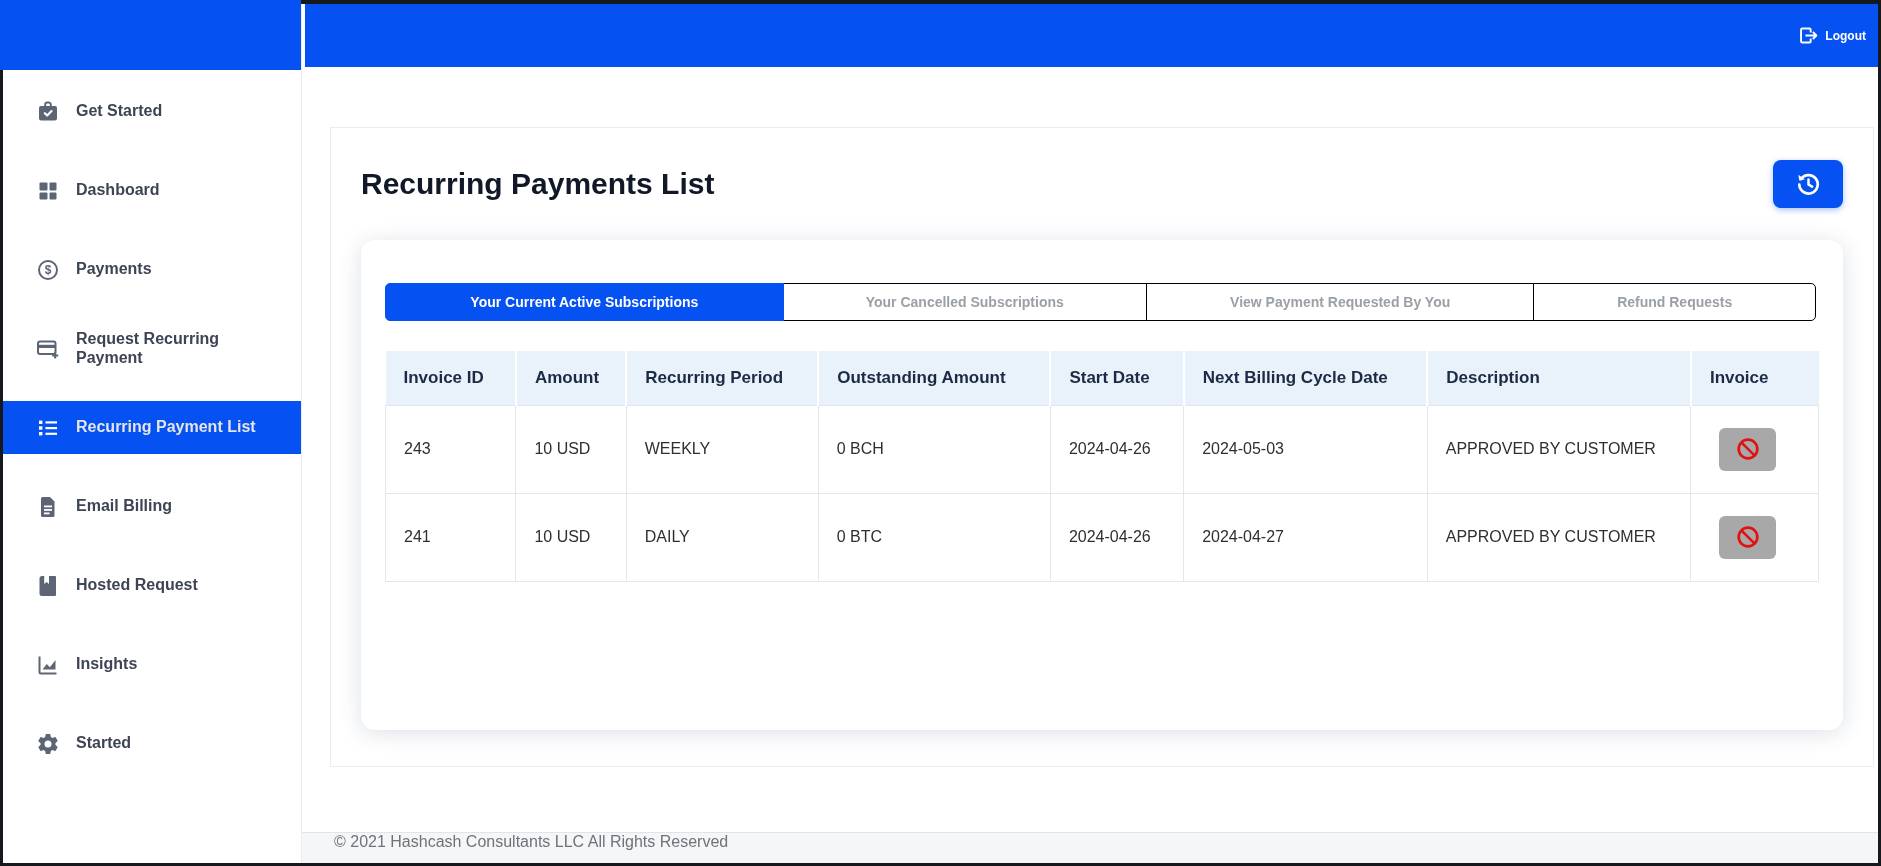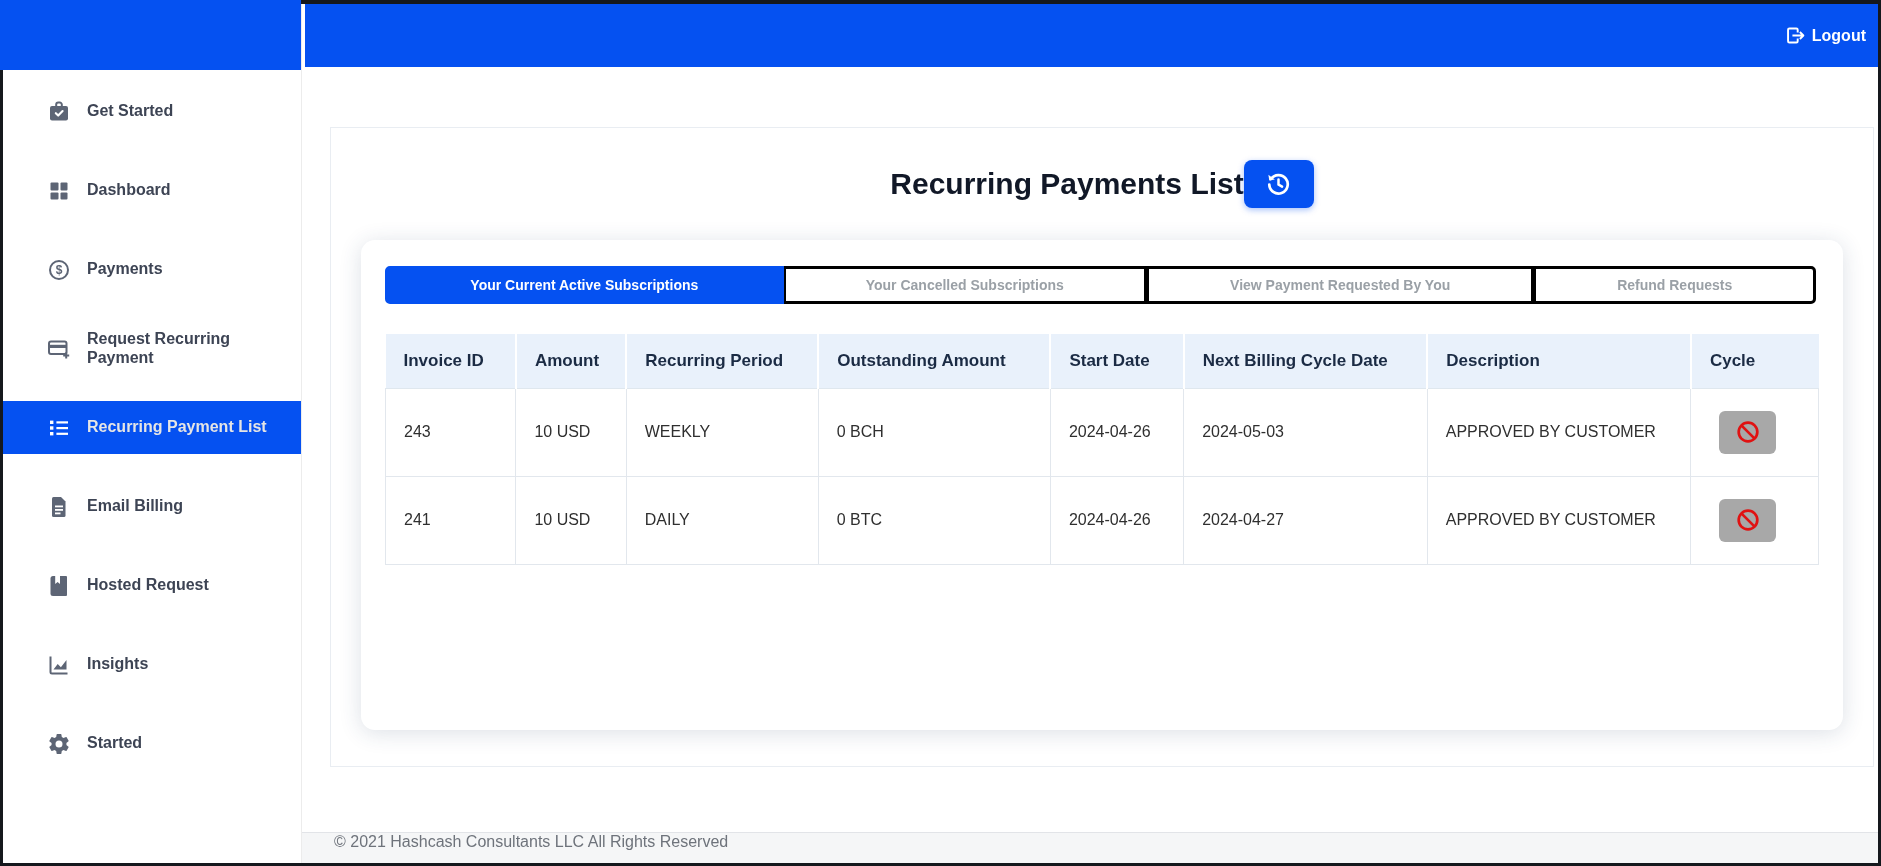--- a/index.html
+++ b/index.html
@@ -34,62 +34,63 @@
     background:var(--blue);z-index:4;
   }
   
   .sidebar{
     width:299px;flex:0 0 299px;background:#fff;border-right:1px solid #ececec;
     padding-top:66px;display:flex;flex-direction:column;z-index:2;
   }
   .side-nav{padding-top:15px;display:flex;flex-direction:column;}
   .side-item{
     height:53px;display:flex;align-items:center;gap:15px;
-    padding-left:43px;margin-bottom:26px;cursor:pointer;
+    padding-left:32px;margin-bottom:26px;cursor:pointer;
     color:var(--sidebar-text);
   }
   .side-item .s-icon{width:26px;height:26px;flex:0 0 26px;color:var(--icon-col);display:flex;align-items:center;justify-content:center;}
   .side-item .s-label{font-size:16px;font-weight:bold;line-height:1.15;max-width:188px;}
   .side-item.active{background:var(--blue);color:#e5e5e5;}
   .side-item.active .s-icon{color:#fff;}
   
   .main{flex:1;display:flex;flex-direction:column;min-width:0;}
   .topbar{
     height:63px;background:var(--blue);display:flex;align-items:center;
     justify-content:flex-end;padding-right:6px;margin-left:3px;
   }
   .logout-btn{
     display:flex;align-items:center;gap:6px;background:none;border:none;
-    color:#fff;font-weight:bold;font-size:16px;cursor:pointer;
+    color:#fff;font-weight:bold;font-size:12px;cursor:pointer;
     font-family:inherit;
   }
   .content{flex:1;position:relative;}
   .outer-card{
     margin:60px 4px 0 28px;height:640px;border:1px solid #e9edf2;
     background:#fff;padding:0 30px;
   }
-  .card-head{height:112px;display:flex;align-items:center;justify-content:center;}
+  .card-head{height:112px;display:flex;align-items:center;justify-content:space-between;}
   .page-title{font-size:30px;font-weight:bold;color:#111827;margin:0;}
   .refresh-btn{
     width:70px;height:48px;border:none;border-radius:8px;background:var(--blue);
     display:flex;align-items:center;justify-content:center;cursor:pointer;
     box-shadow:0 2px 6px rgba(5,81,241,.35);
   }
   .inner-card{
     height:490px;border-radius:14px;background:#fff;
     box-shadow:0 3px 22px rgba(40,60,100,.16);
     padding:26px 24px;
   }
   
   .tabs{display:flex;width:100%;}
   .tab{
-    height:38px;border:3px solid #000000;background:#fff;margin-left:-1px;
+    height:38px;border:1px solid #000000;background:#fff;margin-left:-1px;
     display:flex;align-items:center;justify-content:center;
     font-size:14px;font-weight:bold;color:var(--tab-inactive);cursor:pointer;
     font-family:inherit;
+    margin-top:17px;
   }
   .tab:first-child{margin-left:0;border-top-left-radius:5px;border-bottom-left-radius:5px;}
   .tab:last-child{border-top-right-radius:5px;border-bottom-right-radius:5px;}
   .tab.active{background:var(--blue);border-color:var(--blue);color:#fff;z-index:1;}
   .tab-1{flex:0 0 27.8%;}
   .tab-2{flex:0 0 25.4%;}
   .tab-3{flex:0 0 27.1%;}
   .tab-4{flex:0 0 19.7%;}
   
   table.data{width:100%;margin-top:30px;border-collapse:collapse;table-layout:fixed;}
@@ -281,21 +282,21 @@
           <table class="data">
             <thead>
               <tr>
                 <th class="col-invoice">Invoice ID</th>
                 <th class="col-amount">Amount</th>
                 <th class="col-period">Recurring Period</th>
                 <th class="col-outstanding">Outstanding Amount</th>
                 <th class="col-start">Start Date</th>
                 <th class="col-next">Next Billing Cycle Date</th>
                 <th class="col-desc">Description</th>
-                <th class="col-action">Cycle</th>
+                <th class="col-action">Invoice</th>
               </tr>
             </thead>
             <tbody>
               <tr>
                 <td>243</td>
                 <td>10 USD</td>
                 <td>WEEKLY</td>
                 <td>0 BCH</td>
                 <td>2024-04-26</td>
                 <td>2024-05-03</td>

